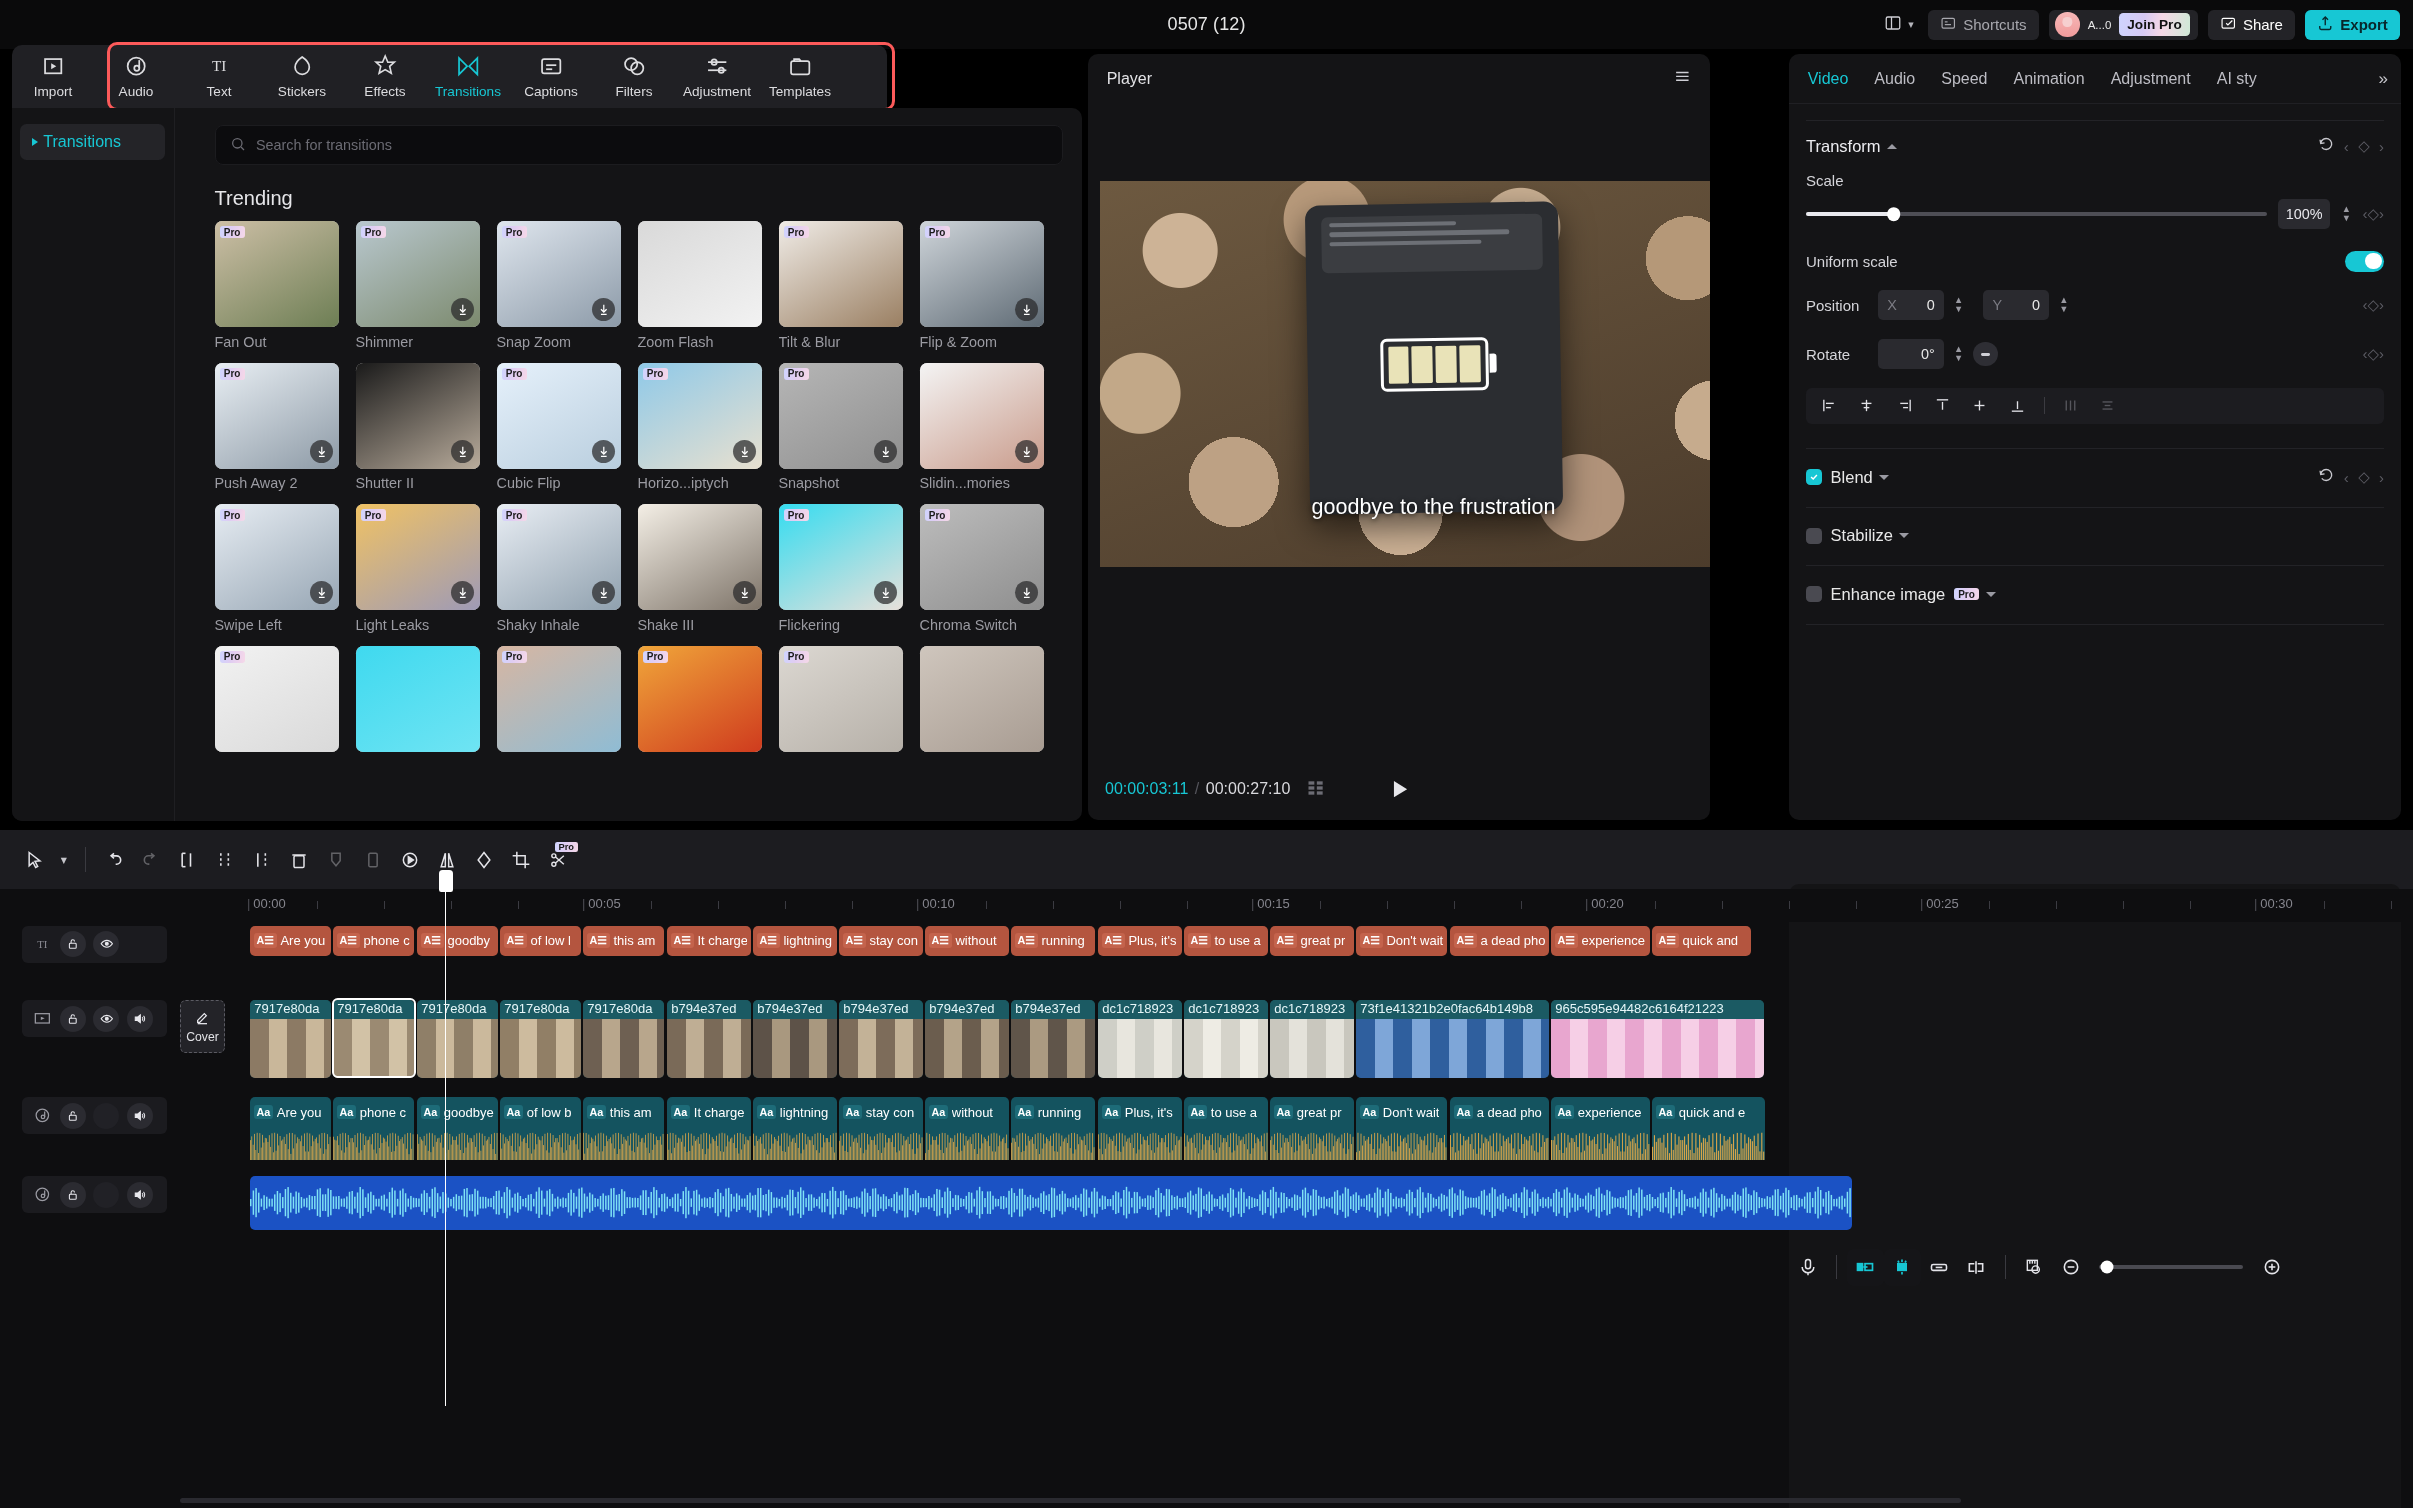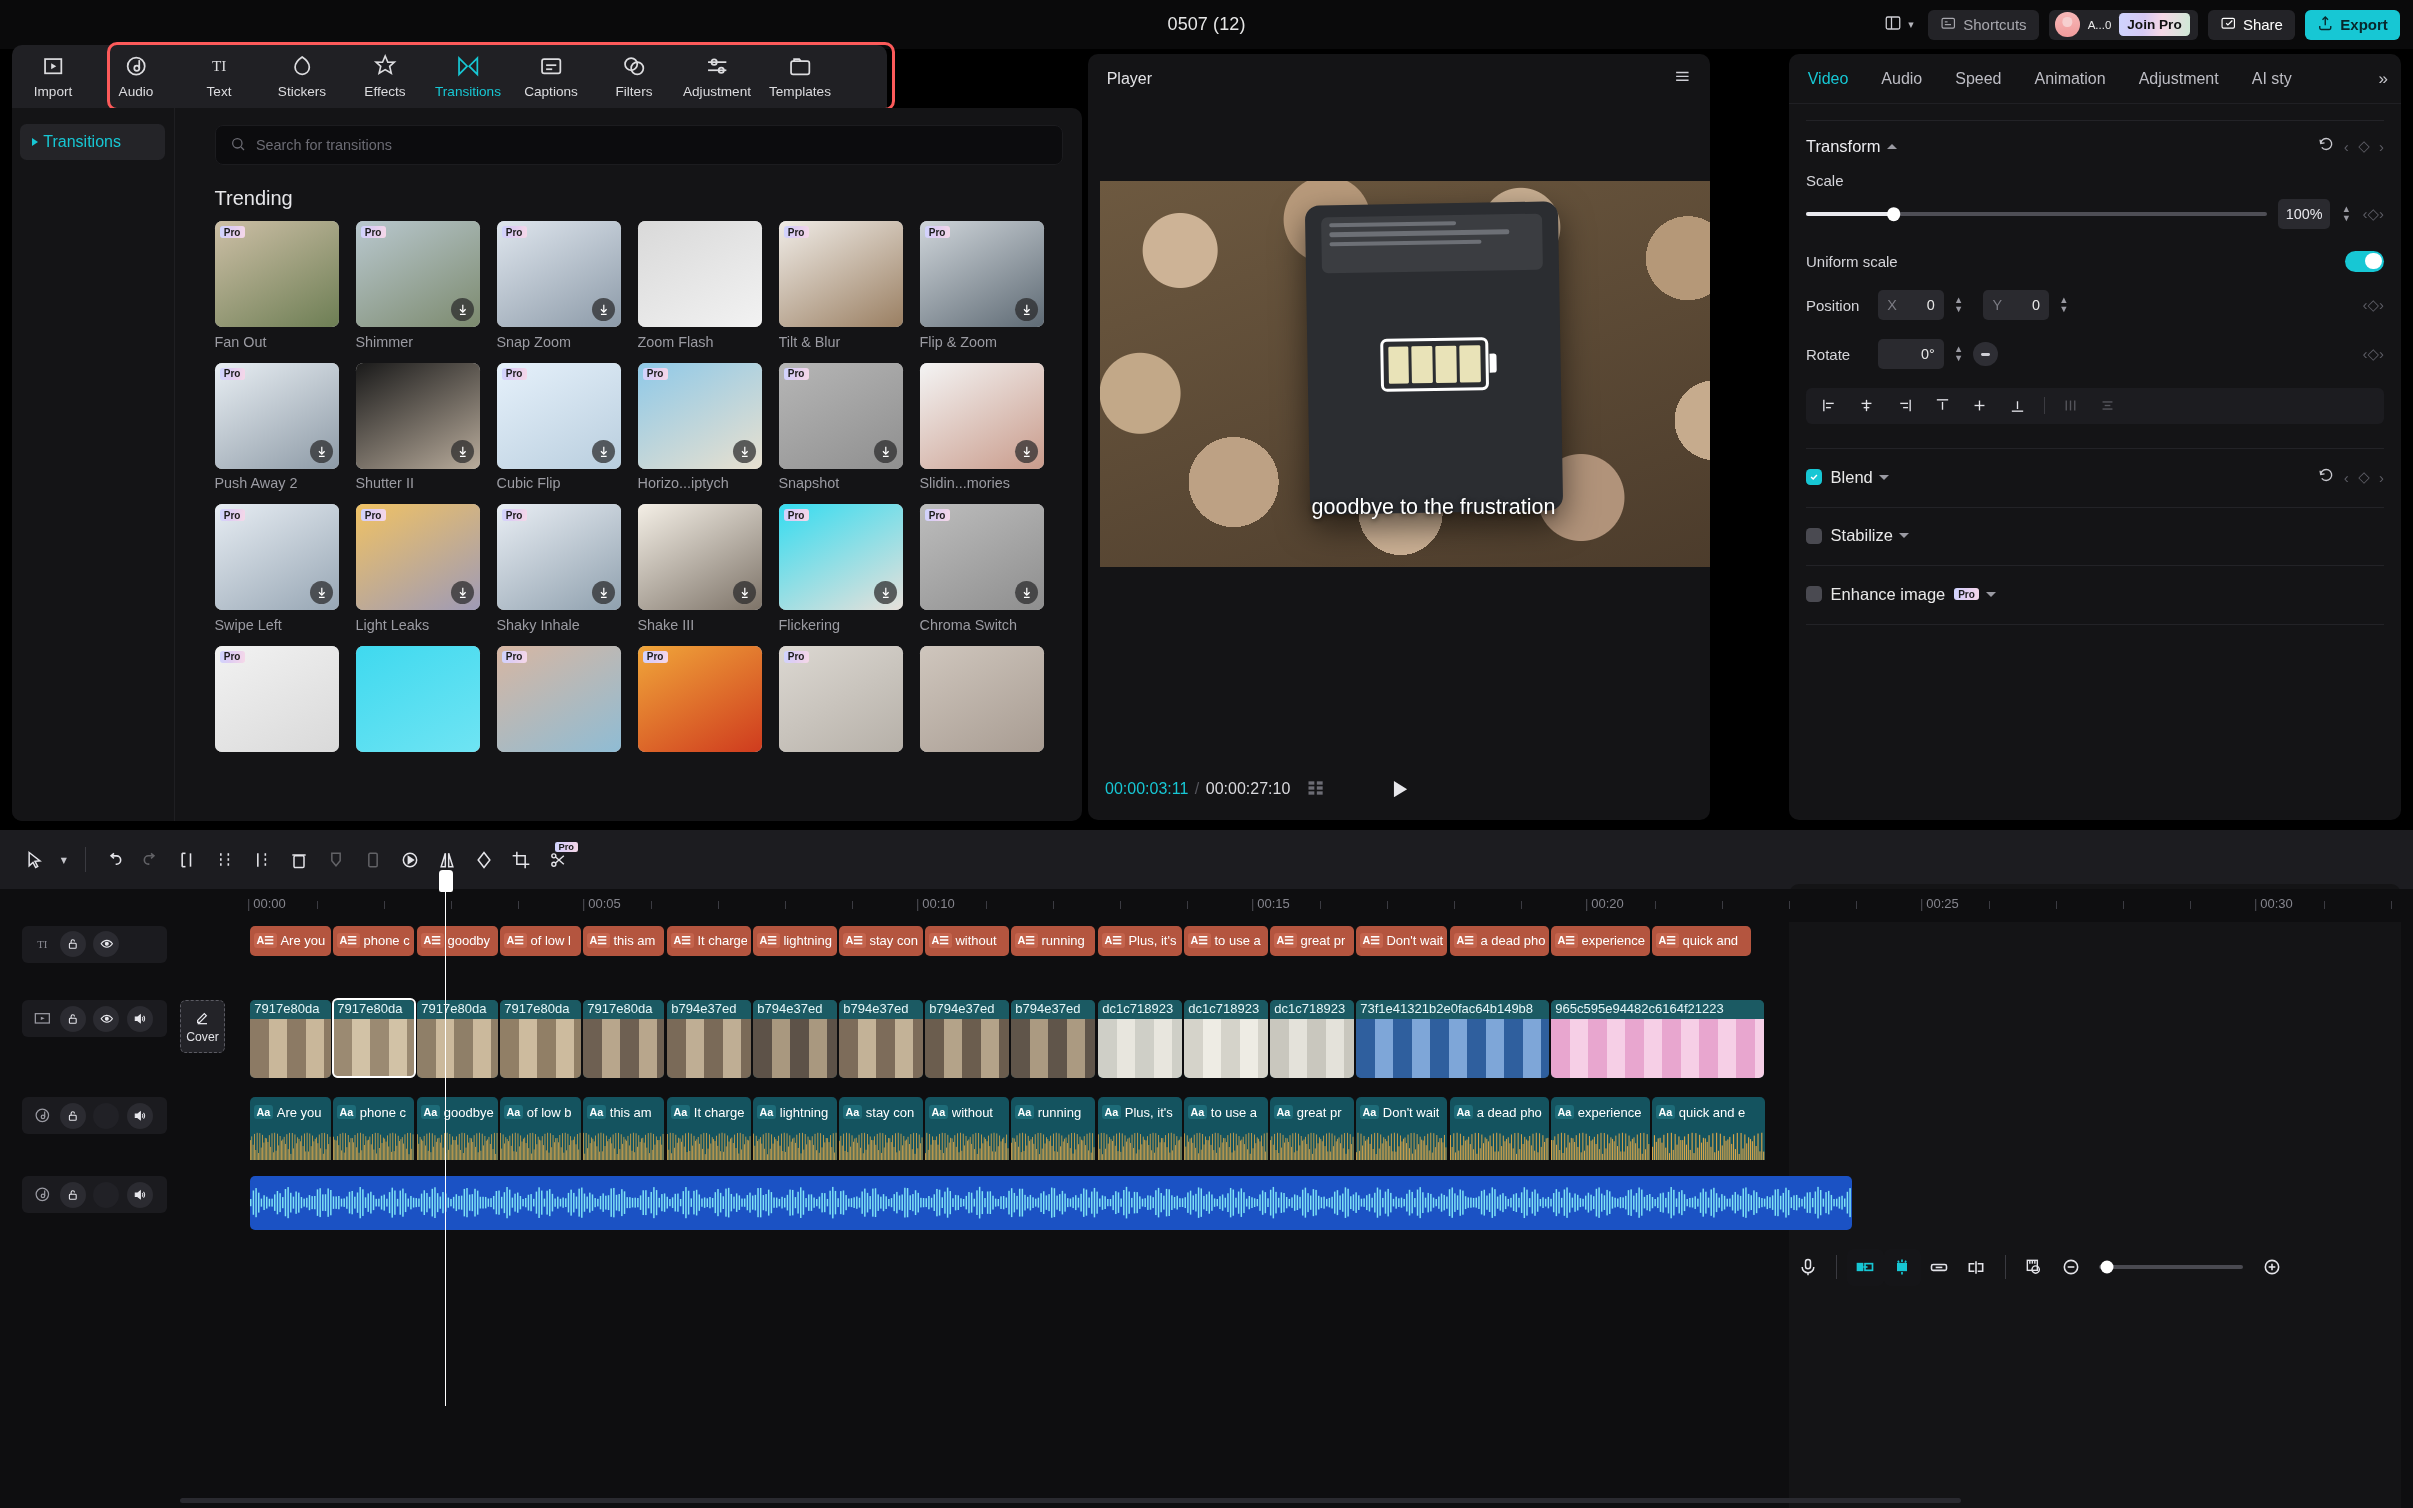--- a/index.html
+++ b/index.html
@@ -116,21 +116,21 @@
     display:flex; align-items:center; padding:0 17px; }
   .tcur { color:#17c7d4; font-size:16px; }
   .tslash { color:#55555c; margin:0 6.5px; font-size:16px; }
   .ttot { color:#d9d9dd; font-size:16px; }
   .ctr-mid { position:absolute; left:50%; transform:translateX(-50%); display:flex;
     align-items:center; }
 
   
   .right { position:absolute; left:1789px; top:54px; width:612px; height:766px;
     background:#141416; border-radius:10px; }
-  .rtabs { height:50px; display:flex; align-items:center; padding:0 18.7px; gap:33px;
+  .rtabs { height:50px; display:flex; align-items:center; padding:0 18.7px; gap:26px;
     font-size:16px; color:#bdbdc4; border-bottom:0.7px solid #202024; position:relative; }
   .rtabs span { cursor:pointer; white-space:nowrap; }
   .rtabs .act { color:#17c7d4; }
   .chev { position:absolute; right:13px; color:#c6c6cc; font-size:17px; }
   .segwrap { margin:18.7px 17px 0 17px; height:39px; background:#1b1b1e;
     border-radius:6.5px; display:flex; padding:2.9px; }
   .seg { flex:1; border-radius:5px; display:flex; align-items:center;
     justify-content:center; font-size:15px; color:#87878f; cursor:pointer; }
   .seg.on { background:#3b3b42; color:#fff; }
   .hr { height:0.7px; background:#232327; margin:16px 17px 0 17px; }

